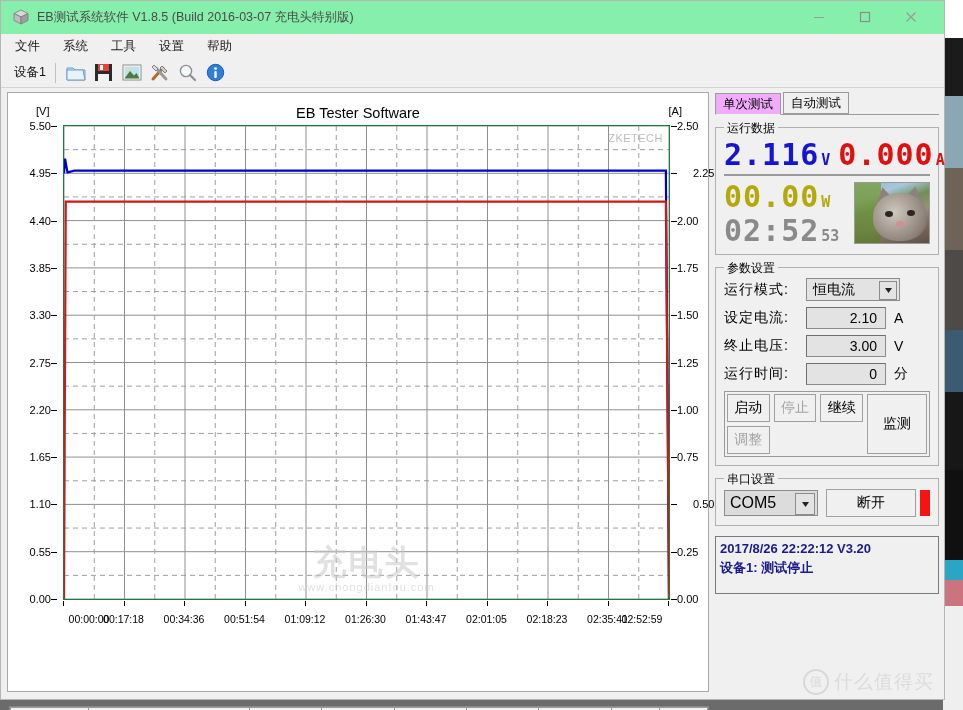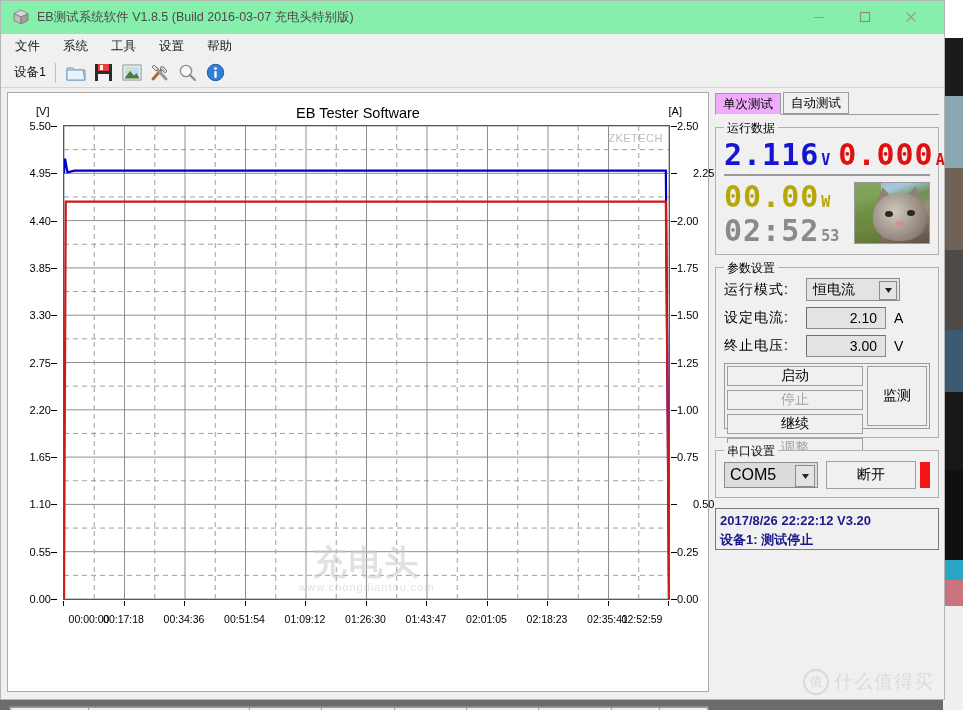--- a/index.html
+++ b/index.html
@@ -91,37 +91,37 @@
   .pfield{width:80px;height:22px;background:#e3e3e3;border:1px solid #8c8c8c;border-top-color:#6e6e6e;
     border-left-color:#6e6e6e;box-sizing:border-box;text-align:right;padding-right:8px;line-height:20px;
     font-size:14px;color:#000;}
   .psel{width:94px;height:23px;background:#e3e3e3;border:1px solid #8c8c8c;box-sizing:border-box;
     display:flex;align-items:center;font-size:14px;padding-left:6px;position:relative;}
   .psel .arrowbox{position:absolute;right:2px;top:2px;width:16px;height:17px;background:#e3e3e3;
     border:1px solid #8c8c8c;display:flex;align-items:center;justify-content:center;}
   .punit{margin-left:8px;font-size:14px;color:#000;}
   
   #btnbox{border:1px solid #9a9a9a;margin-top:6px;display:flex;height:64px;}
-  #btngrid{display:grid;grid-template-columns:1fr;flex:1;}
+  #btngrid{display:grid;grid-template-columns:1fr 1fr 1fr;flex:1;}
   .gbtn{border:1px solid #a0a0a0;background:#f0f0f0;display:flex;align-items:center;justify-content:center;
     font-size:14px;color:#000;margin:2px;cursor:default;}
   .gbtn.disabled{color:#a3a3a3;}
   #btn-monitor{width:58px;border:1px solid #a0a0a0;background:#f0f0f0;display:flex;align-items:center;
     justify-content:center;font-size:14px;margin:2px;cursor:default;}
   
   #serialrow{display:flex;align-items:center;}
   #com-sel{width:94px;height:26px;background:#dcdcdc;border:1px solid #8c8c8c;box-sizing:border-box;
     display:flex;align-items:center;font-size:16px;padding-left:5px;position:relative;}
   #com-sel .arrowbox{position:absolute;right:2px;top:2px;width:18px;height:20px;background:#e3e3e3;
     border:1px solid #8c8c8c;display:flex;align-items:center;justify-content:center;}
   #btn-disconnect{flex:1;height:26px;margin-left:8px;background:#f0f0f0;border:1px solid #a0a0a0;
     display:flex;align-items:center;justify-content:center;font-size:14px;cursor:default;}
   #conn-led{width:10px;height:26px;background:#f41414;margin-left:4px;}
   
-  #log{margin-top:10px;border:1px solid #7a7a7a;background:#f0f0f0;height:42px;padding:2px 4px;
+  #log{margin-top:10px;border:1px solid #7a7a7a;background:#f0f0f0;height:58px;padding:2px 4px;
     box-sizing:border-box;}
   #log div{font-size:13px;color:#1a1a8c;line-height:19px;white-space:nowrap;font-weight:bold;}
   
   #tablewrap{position:absolute;left:8px;top:618px;width:700px;height:58px;background:#fff;
     border:1px solid #888;box-sizing:border-box;overflow:hidden;}
   table{border-collapse:collapse;width:100%;font-size:12px;table-layout:fixed;}
   th,td{border:1px solid #9a9a9a;text-align:center;height:20px;color:#000;font-weight:normal;padding:0 2px;
     white-space:nowrap;overflow:hidden;}
   th{background:#f0f0f0;}
   
@@ -415,20 +415,25 @@
           <span class="pfield">2.10</span>
           <span class="punit">A</span>
         </div>
 
         <div class="prow">
           <span class="plabel">终止电压:</span>
           <span class="pfield">3.00</span>
           <span class="punit">V</span>
         </div>
 
+        <div class="prow">
+          <span class="plabel">运行时间:</span>
+          <span class="pfield">0</span>
+          <span class="punit">分</span>
+        </div>
 
         <div id="btnbox">
           <div id="btngrid">
             <div class="gbtn">启动</div>
             <div class="gbtn disabled">停止</div>
             <div class="gbtn">继续</div>
             <div class="gbtn disabled">调整</div>
           </div>
           <div id="btn-monitor">监测</div>
         </div>

